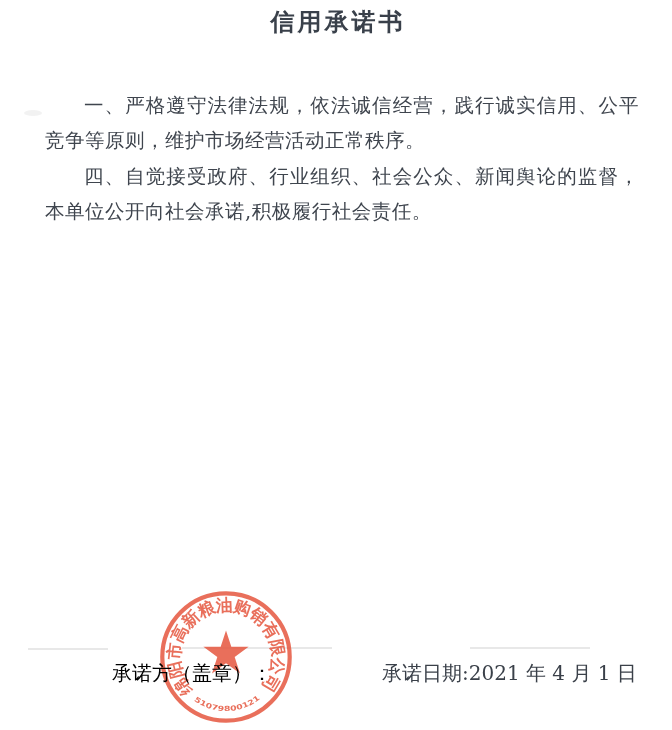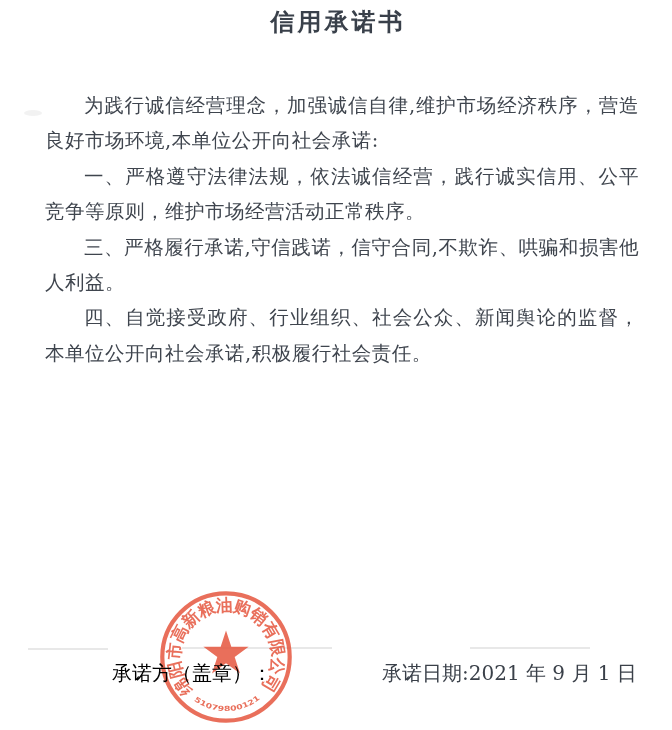--- a/index.html
+++ b/index.html
@@ -90,23 +90,21 @@
   }
 </style>
 </head>
 <body>
 
 <div class="page">
 
   <h1 class="doc-title">信用承诺书</h1>
 
   <div class="body-text">
-    <p>为践行诚信经营理念，加强诚信自律,维护市场经济秩序，营造良好市场环境,本单位公开向社会承诺:</p>
     <p>一、严格遵守法律法规，依法诚信经营，践行诚实信用、公平竞争等原则，维护市场经营活动正常秩序。</p>
-    <p>三、严格履行承诺,守信践诺，信守合同,不欺诈、哄骗和损害他人利益。</p>
     <p>四、自觉接受政府、行业组织、社会公众、新闻舆论的监督，本单位公开向社会承诺,积极履行社会责任。</p>
   </div>
 
   <div class="scan-dash dash-1"></div>
   <div class="scan-dash dash-2"></div>
   <div class="scan-dash dash-3"></div>
   <div class="smudge"></div>
 
   <svg class="seal" viewBox="0 0 200 200" aria-hidden="true">
     <circle cx="100" cy="100" r="91" fill="none" stroke="#e65c45" stroke-width="6"></circle>
@@ -117,15 +115,15 @@
     </defs>
     <text font-size="24" fill="#e65c45" font-family="'DejaVu Serif', serif" font-weight="bold">
       <textPath href="#ringTextPath" startOffset="0" textLength="306" lengthAdjust="spacing">绵阳市高新粮油购销有限公司</textPath>
     </text>
     <text font-size="10" fill="#e65c45" font-family="'DejaVu Sans', sans-serif" font-weight="bold">
       <textPath href="#numTextPath" startOffset="8" textLength="120" lengthAdjust="spacingAndGlyphs">5107980012163</textPath>
     </text>
   </svg>
 
   <span class="footer-left">承诺方（盖章）：</span>
-  <span class="footer-right">承诺日期:2021 年 9 月 1 日</span>
+  <span class="footer-right">承诺日期:2021 年 4 月 1 日</span>
 
 </div>
 
 </body></html>

